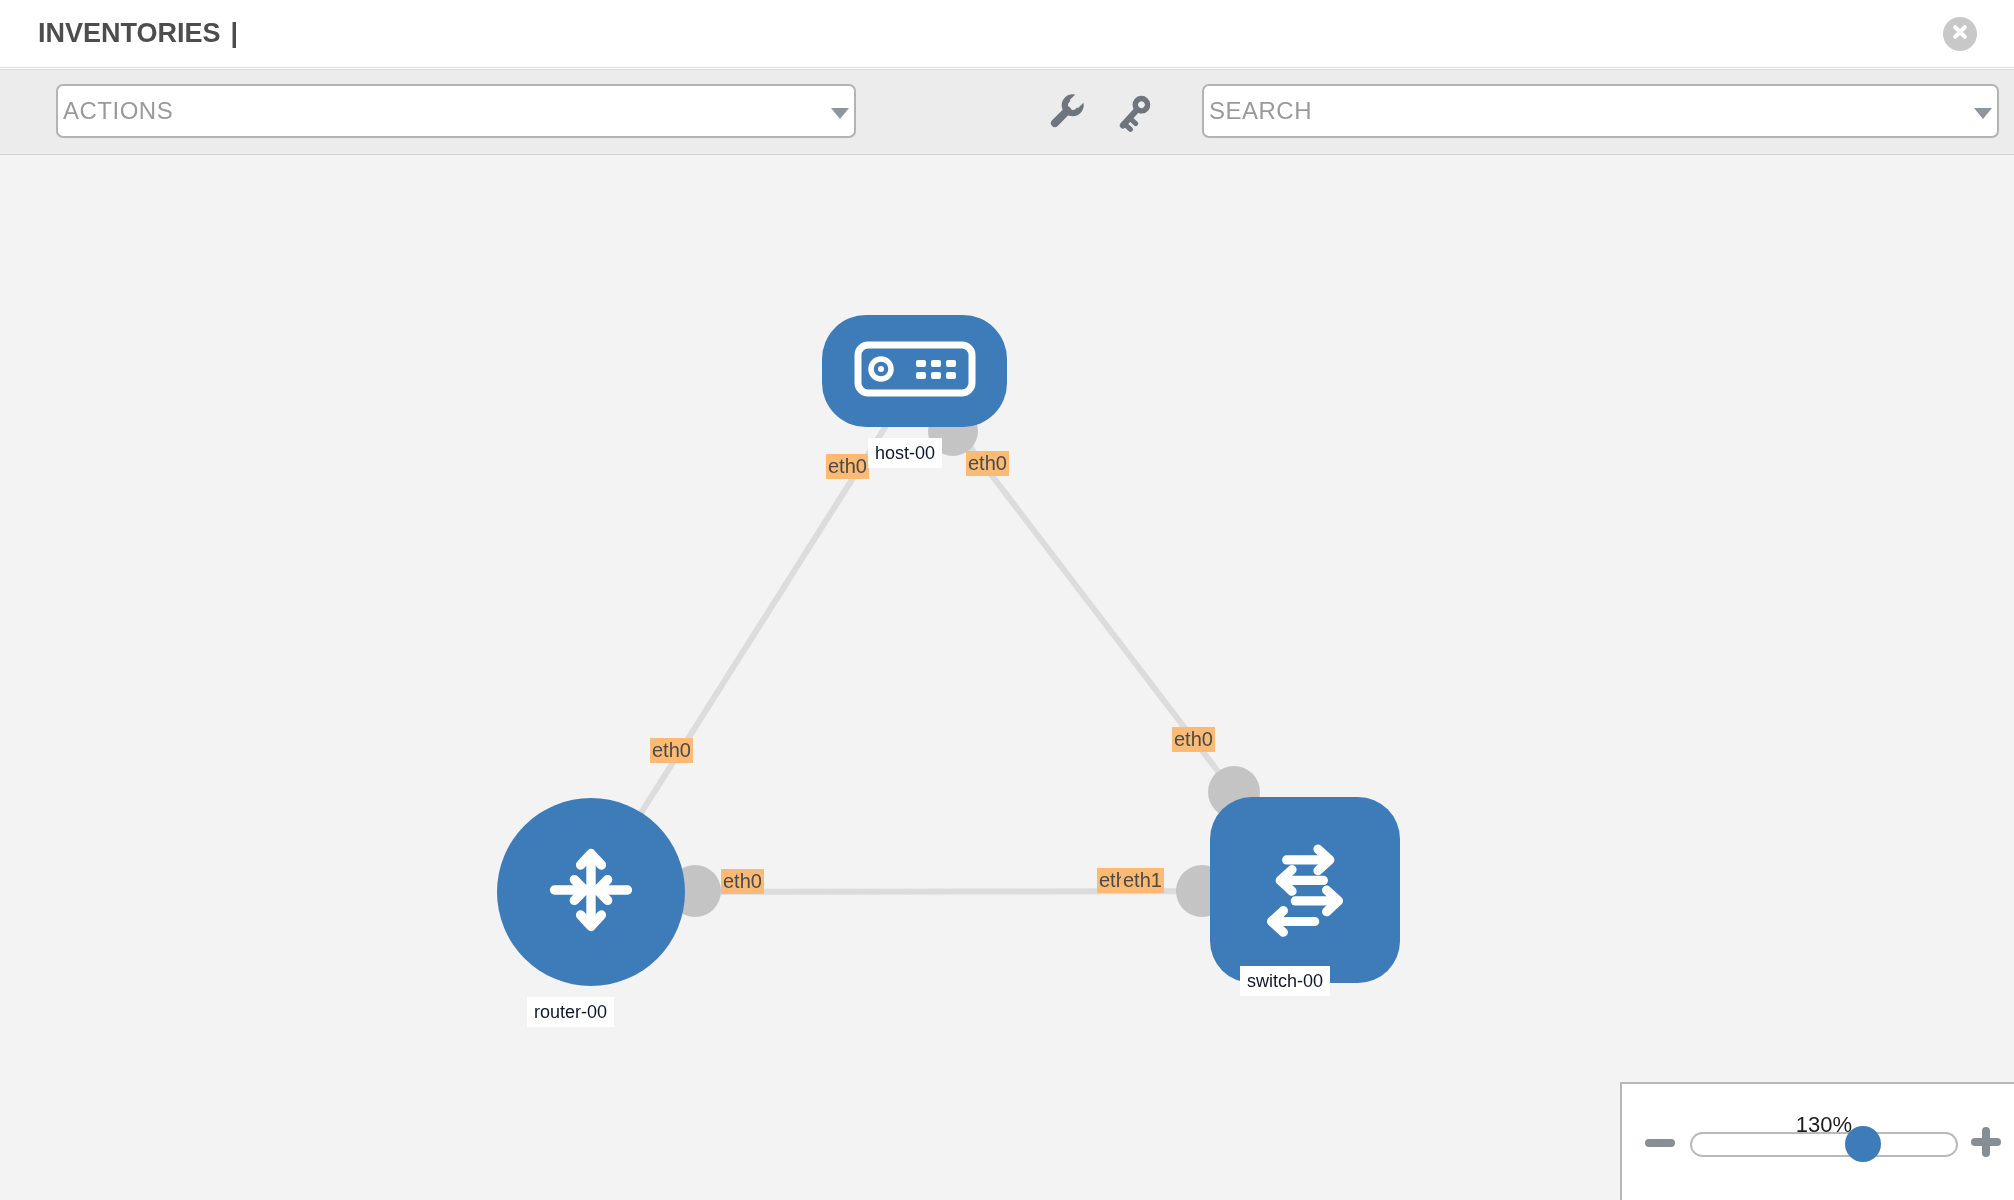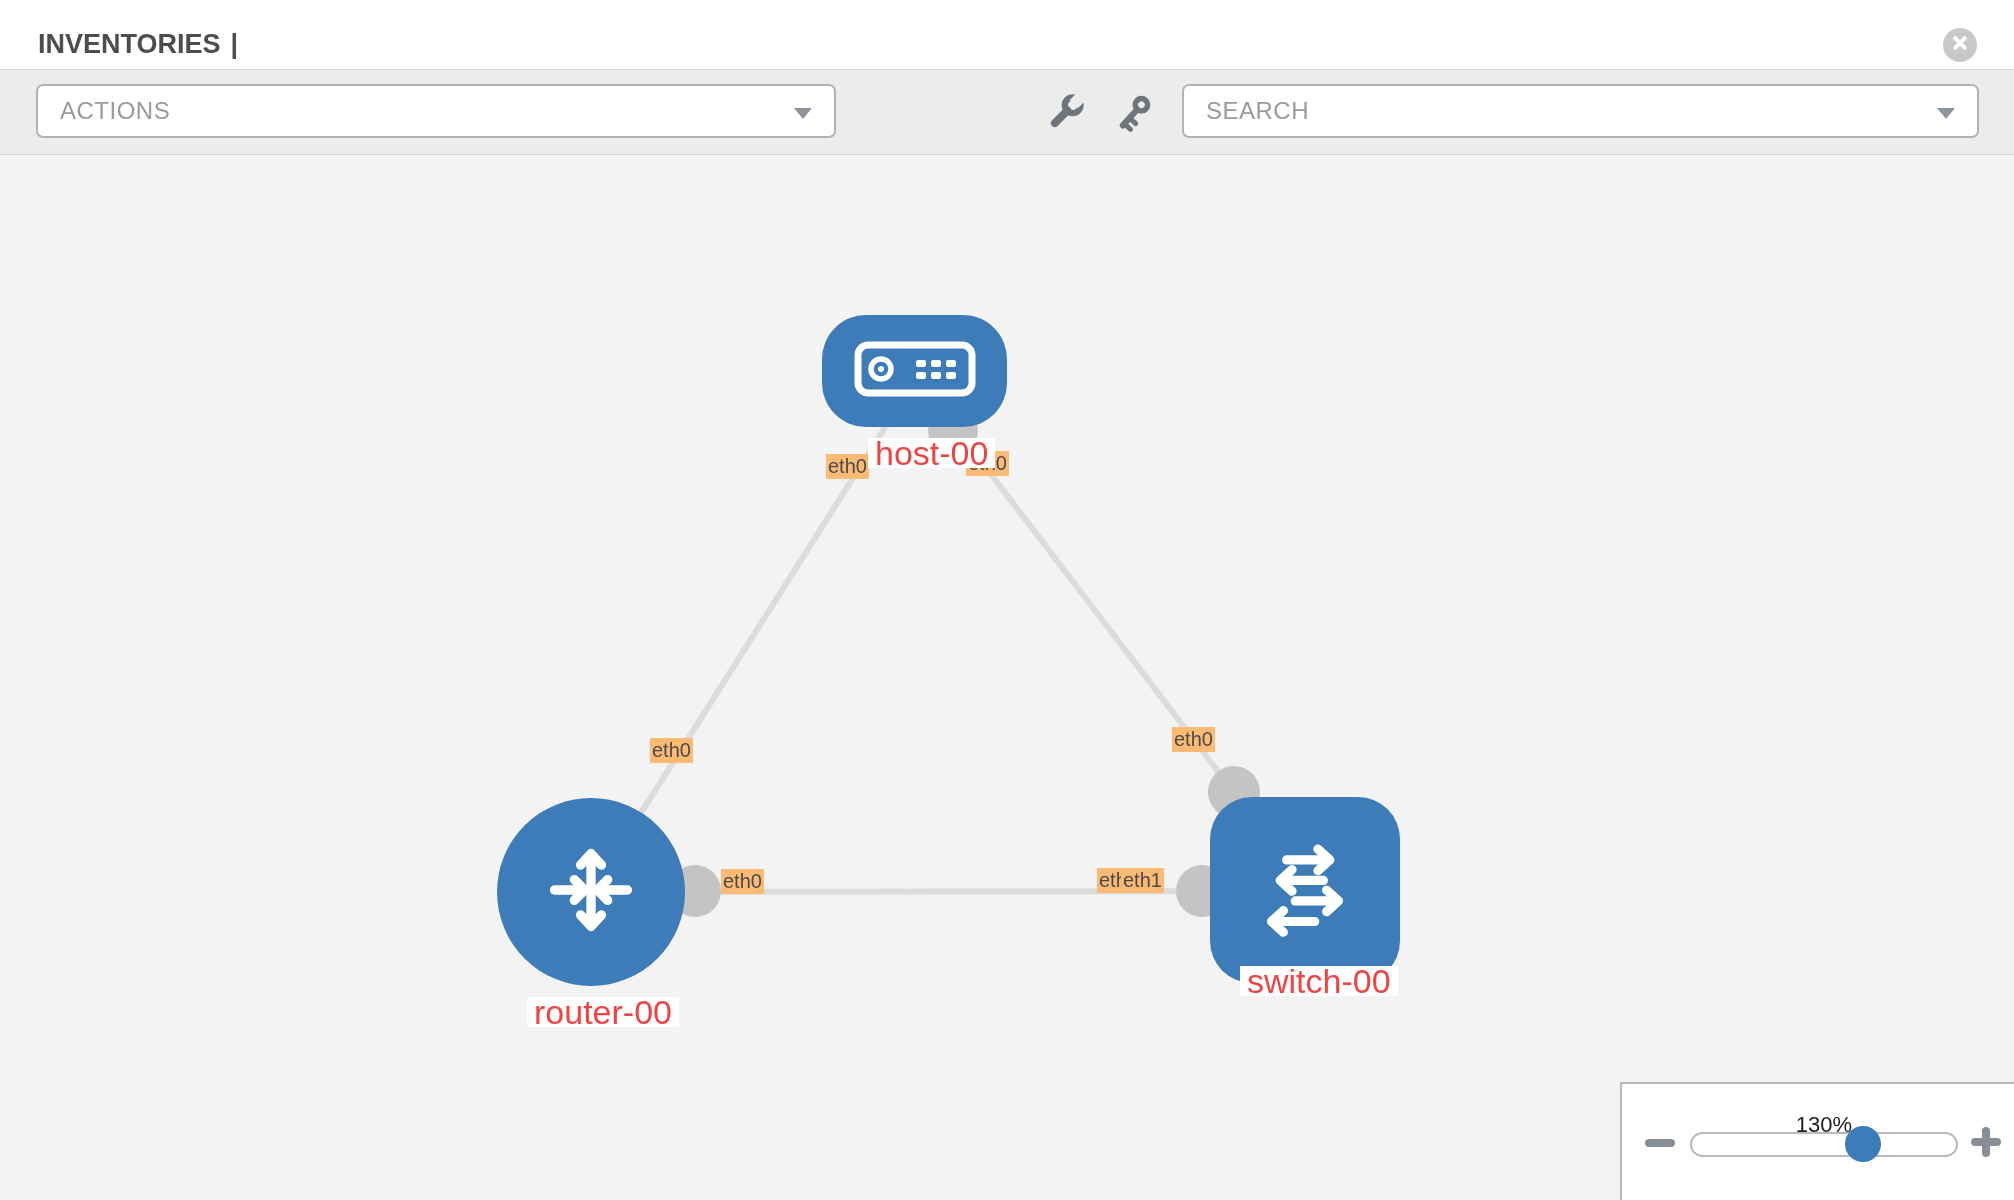--- a/index.html
+++ b/index.html
@@ -6,39 +6,39 @@
   html,body { margin:0; padding:0; }
   body {
     width:2014px; height:1200px; position:relative; overflow:hidden;
     background:#ffffff; font-family:"Liberation Sans", sans-serif;
   }
 
   
   .header {
     position:absolute; left:0; top:0; width:2014px; height:68px;
     background:#ffffff; border-bottom:1px solid #dedede; z-index:50;
-    display:flex; align-items:center;margin-top:11px;
+    display:flex; align-items:center;
   }
   .title { margin-left:38px; font-size:27px; font-weight:bold; color:#4d4d4d; display:flex; gap:10px; }
   .close-btn {
     position:absolute; left:1943px; top:17px; width:34px; height:34px;
     border-radius:50%; background:#c8c8c8; display:flex; align-items:center; justify-content:center;
     cursor:pointer;
   }
 
   
   .toolbar {
     position:absolute; left:0; top:69px; width:2014px; height:86px;
     background:#ececec; border-top:1px solid #dadada; border-bottom:1px solid #d2d2d2; z-index:50;
   }
   .combo {
     position:absolute; top:84px; height:54px; background:#ffffff;
     border:2px solid #b3b3b3; border-radius:7px;
     display:flex; align-items:center; justify-content:space-between;
-    padding:0 22px; color:#9a9a9a; font-size:24px; letter-spacing:0.5px; cursor:pointer; z-index:51;
+    padding:0 5px; color:#9a9a9a; font-size:24px; letter-spacing:0.5px; cursor:pointer; z-index:51;margin-left:20px;
   }
   #actions-combo { left:36px;  width:800px; }
   #search-combo  { left:1182px; width:797px; }
   .tool-icon-btn {
     position:absolute; width:46px; height:46px; display:flex; align-items:center; justify-content:center;
     cursor:pointer; z-index:51;
   }
   #wrench-btn { left:1043px; top:91px; }
   #key-btn    { left:1111px; top:92px; }
 
@@ -53,21 +53,21 @@
 
   .node {
     position:absolute; background:#3d7cb8; display:flex; align-items:center; justify-content:center;
     z-index:20; cursor:pointer;
   }
   #node-host   { left:822px; top:315px; width:185px; height:112px; border-radius:44px; }
   #node-router { left:497px; top:798px; width:188px; height:188px; border-radius:50%; }
   #node-switch { left:1210px; top:797px; width:190px; height:186px; border-radius:42px; }
 
   .node-label {
-    position:absolute; background:#ffffff; color:#ef4444; font-size:34px; line-height:30px;
+    position:absolute; background:#ffffff; color:#0f172a; font-size:18px; line-height:30px;
     padding:0 7px; z-index:30; white-space:nowrap;
   }
   .iface-label {
     position:absolute; background:#fdba74; color:#4a4a4a; font-size:20px; line-height:25px;
     padding:0 2px; z-index:30; white-space:nowrap;
   }
   .iface-label.front { z-index:31; }
 
   
   .zoom-panel {

